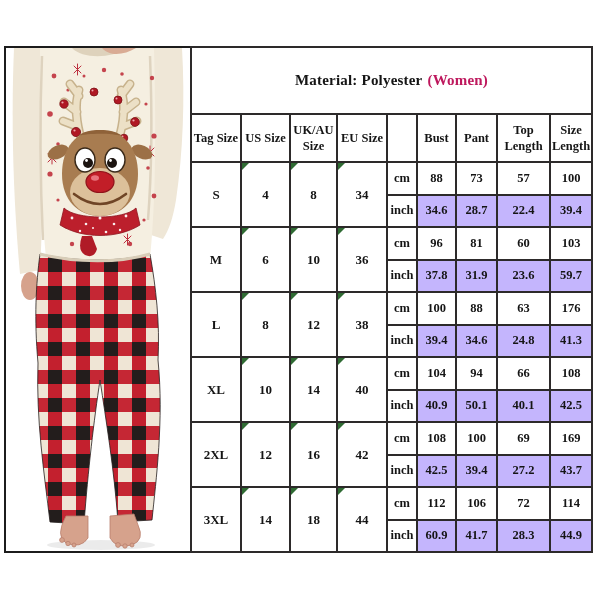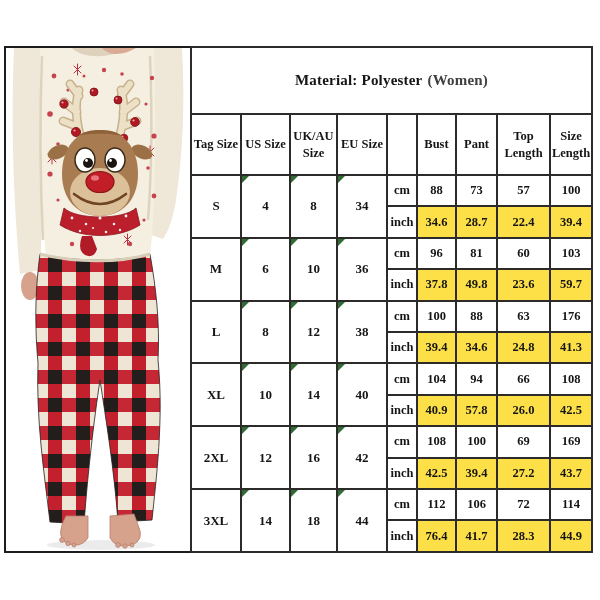--- a/index.html
+++ b/index.html
@@ -11,27 +11,27 @@
   .photo-box svg{display:block;width:100%;height:100%;}
   
   table.chart{position:absolute;left:190px;top:46px;width:403px;height:507px;
               border-collapse:collapse;table-layout:fixed;background:#ffffff;}
   table.chart th,table.chart td{
       border:2px solid #2d2a2a;padding:0;text-align:center;vertical-align:middle;
       font-weight:bold;color:#151515;font-family:"Liberation Serif","DejaVu Serif",serif;
       overflow:hidden;}
   tr.material-row{height:67px;}
   tr.material-row th{font-size:15px;letter-spacing:.2px;}
-  .women-accent{color:#404040;margin-left:5px;}
-  tr.colhead-row{height:61px;}
+  .women-accent{color:#be185d;margin-left:5px;}
+  tr.colhead-row{height:48px;}
   tr.colhead-row th{font-size:12.5px;line-height:1.3;word-wrap:break-word;}
   tbody tr{height:31px;}
   tbody td{font-size:12.5px;position:relative;}
   td.size-cell{font-size:13px;}
-  td.inch-val{background:#fde047;}
+  td.inch-val{background:#c4b5fd;}
   .corner-marker{position:absolute;top:0;left:0;width:0;height:0;
       border-top:7px solid #2f6b33;border-right:7px solid transparent;}
 </style>
 </head>
 <body>
 
 <div class="stage">
 
   <div class="photo-box">
     <svg viewBox="0 0 184 503" preserveAspectRatio="xMidYMid slice">
@@ -228,21 +228,21 @@
           <td rowspan="2" class="size-cell">36<span class="corner-marker"></span></td>
           <td>cm</td>
           <td>96</td>
           <td>81</td>
           <td>60</td>
           <td>103</td>
         </tr>
         <tr>
           <td>inch</td>
           <td class="inch-val">37.8</td>
-          <td class="inch-val">49.8</td>
+          <td class="inch-val">31.9</td>
           <td class="inch-val">23.6</td>
           <td class="inch-val">59.7</td>
         </tr>
         <tr>
           <td rowspan="2" class="size-cell">L</td>
           <td rowspan="2" class="size-cell">8<span class="corner-marker"></span></td>
           <td rowspan="2" class="size-cell">12<span class="corner-marker"></span></td>
           <td rowspan="2" class="size-cell">38<span class="corner-marker"></span></td>
           <td>cm</td>
           <td>100</td>
@@ -264,22 +264,22 @@
           <td rowspan="2" class="size-cell">40<span class="corner-marker"></span></td>
           <td>cm</td>
           <td>104</td>
           <td>94</td>
           <td>66</td>
           <td>108</td>
         </tr>
         <tr>
           <td>inch</td>
           <td class="inch-val">40.9</td>
-          <td class="inch-val">57.8</td>
-          <td class="inch-val">26.0</td>
+          <td class="inch-val">50.1</td>
+          <td class="inch-val">40.1</td>
           <td class="inch-val">42.5</td>
         </tr>
         <tr>
           <td rowspan="2" class="size-cell">2XL</td>
           <td rowspan="2" class="size-cell">12<span class="corner-marker"></span></td>
           <td rowspan="2" class="size-cell">16<span class="corner-marker"></span></td>
           <td rowspan="2" class="size-cell">42<span class="corner-marker"></span></td>
           <td>cm</td>
           <td>108</td>
           <td>100</td>
@@ -299,20 +299,20 @@
           <td rowspan="2" class="size-cell">18<span class="corner-marker"></span></td>
           <td rowspan="2" class="size-cell">44<span class="corner-marker"></span></td>
           <td>cm</td>
           <td>112</td>
           <td>106</td>
           <td>72</td>
           <td>114</td>
         </tr>
         <tr>
           <td>inch</td>
-          <td class="inch-val">76.4</td>
+          <td class="inch-val">60.9</td>
           <td class="inch-val">41.7</td>
           <td class="inch-val">28.3</td>
           <td class="inch-val">44.9</td>
         </tr>
       </tbody>
   </table>
 </div>
 
 </body></html>

